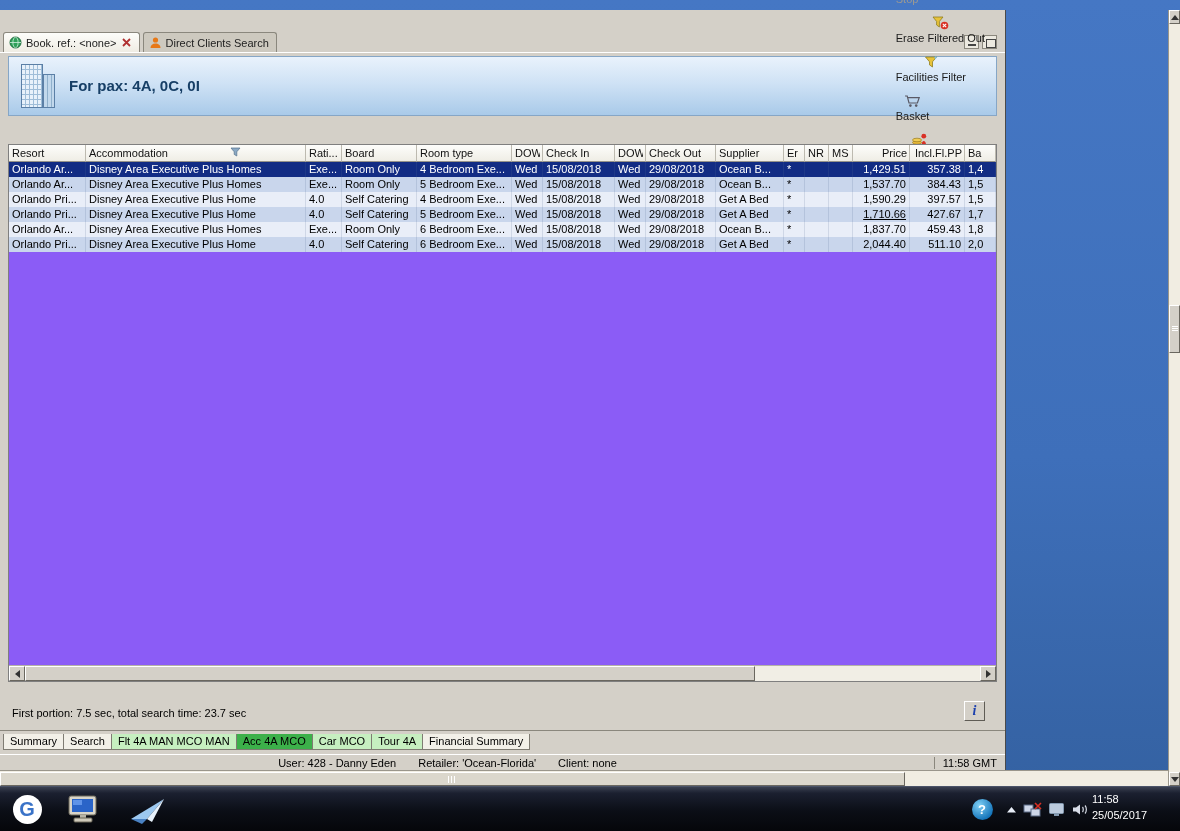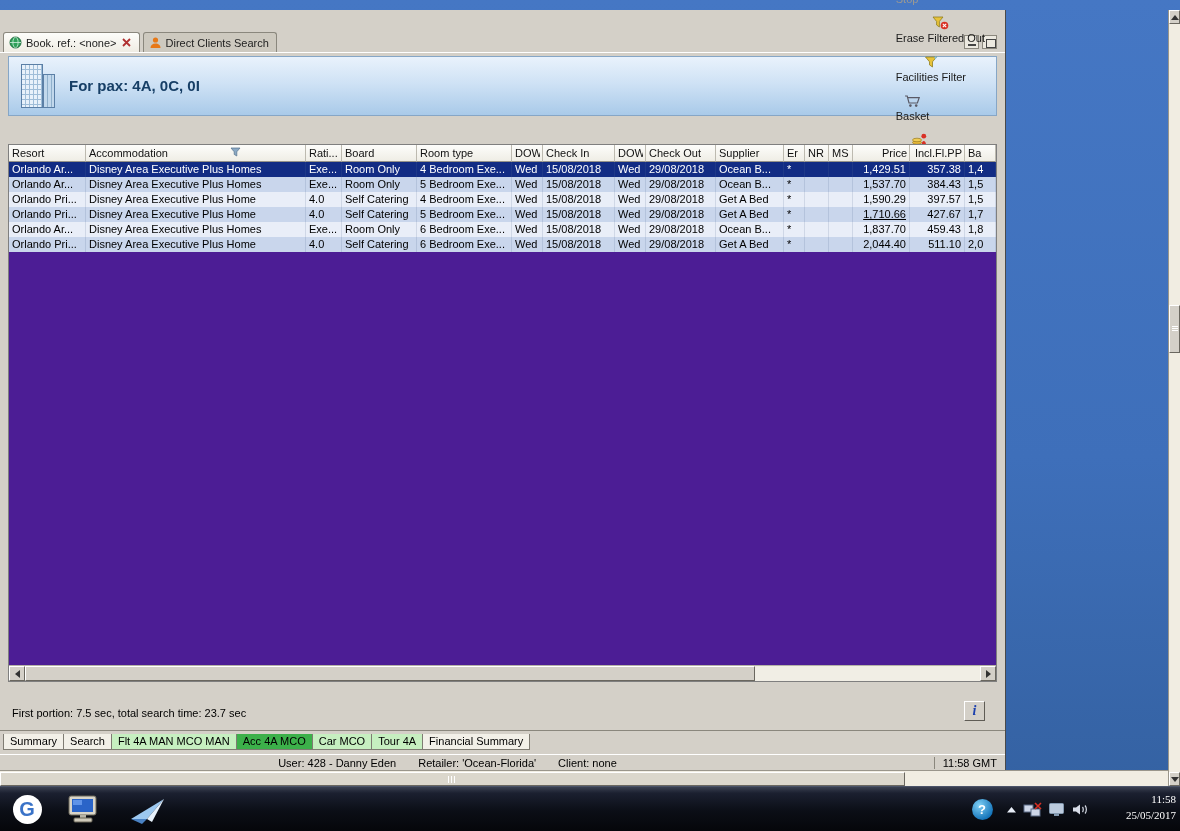--- a/index.html
+++ b/index.html
@@ -59,21 +59,21 @@
   .tool-icon { height:17px; display:flex; align-items:center; justify-content:center; }
   .tool-label { margin-top:1px; }
 
   
   .results-bar { position:absolute; left:0; top:112px; width:100%; height:17px;
     background:#ece9d8; border-top:1px solid #fff; border-bottom:1px solid #c2bfae;
     font-size:11px; font-weight:bold; color:#000; padding:2px 0 0 6px; }
 
   
   .table-panel { position:absolute; left:8px; top:134px; width:989px; height:538px;
-    background:#4c1d95; border:1px solid #7f7f7f; overflow:hidden; }
+    background:#8b5cf6; border:1px solid #7f7f7f; overflow:hidden; }
   .thead { display:flex; height:17px; }
   .hcell { flex:none; display:flex; align-items:center; font-size:11px; color:#111;
     background:linear-gradient(180deg,#fdfdfb,#efede5);
     border-right:1px solid #bdbab0; border-bottom:1px solid #96938a;
     padding:0 2px 0 3px; white-space:nowrap; overflow:hidden; }
   .hcell span { flex:1 1 auto; overflow:hidden; }
   .hcell.num span { text-align:right; }
   .hfilter { flex:none; margin-left:1px; }
   .trow { display:flex; height:15px; font-size:11px; color:#000; }
   .trow.lite { background:#e9eef8; }
@@ -150,22 +150,22 @@
   .pc-icon { left:64px; width:40px; }
   .plane-icon { left:126px; width:44px; }
   .tray-help { left:970px; width:24px; }
   .help-circle { width:21px; height:21px; border-radius:50%;
     background:radial-gradient(circle at 35% 30%, #7fd0f5, #1272b8 75%);
     color:#fff; font-weight:bold; font-size:13px; display:flex; align-items:center; justify-content:center; }
   .tray-chev { left:1004px; width:14px; }
   .tray-net { left:1022px; width:20px; }
   .tray-disp { left:1046px; width:20px; }
   .tray-spk { left:1070px; width:20px; }
-  .clock { position:absolute; right:4px; top:5px; width:84px; text-align:right;
-    color:#fff; font-size:11px; line-height:1.45;font-family:Liberation Serif, serif; }
+  .clock { position:absolute; right:4px; top:5px; width:84px; text-align:left;
+    color:#fff; font-size:11px; line-height:1.45; }
 </style>
 </head>
 <body>
 <div id="screen">
 
 
   <div class="app">
 
     <div class="tabstrip">
       <span><div class="doc-tab active">

